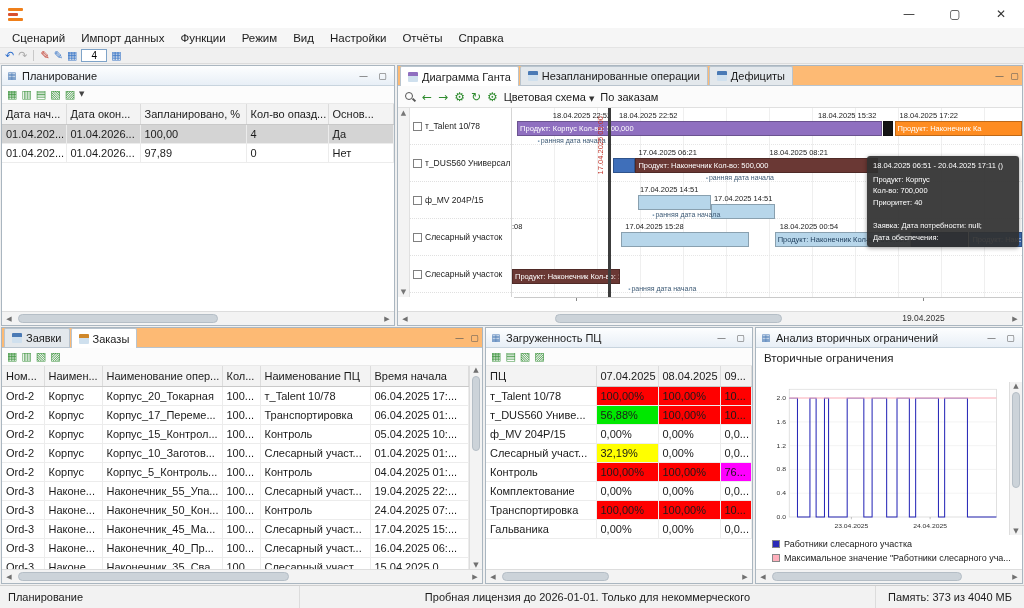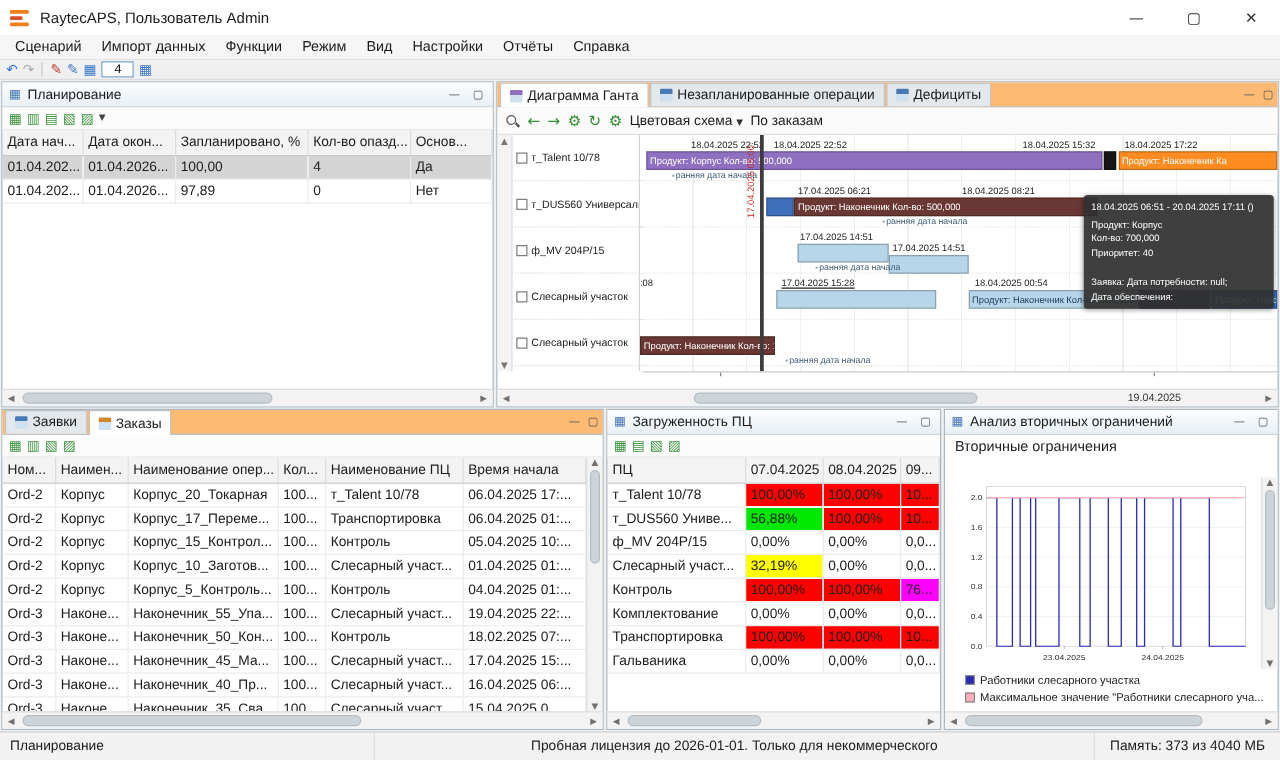--- a/index.html
+++ b/index.html
@@ -108,21 +108,20 @@
 <body>
 
 <div class="app">
 
   <div class="titlebar">
     <span class="logo">
         <i></i>
         <i></i>
         <i></i>
       </span>
-    <span class="title-text">RaytecAPS, Пользователь Admin</span>
     <span class="win-controls">
       <span class="win-btn">—</span>
       <span class="win-btn">▢</span>
       <span class="win-btn">✕</span>
     </span>
   </div>
 
   <div class="menubar">
       <span class="menu-item">Сценарий</span>
       <span class="menu-item">Импорт данных</span>
@@ -304,21 +303,21 @@
                 <span class="glabel" style="left: 25.1%;">17.04.2025 14:51</span>
                 <span class="glabel" style="left: 39.6%; top: 12px;">17.04.2025 14:51</span>
                 <span class="gmarker" style="left: 27.5%;">ранняя дата начала</span>
               </div>
               <div class="gantt-row" style="top: 111px;">
                 <div class="gbar" style="left: 21.4%; width: 25.1%; background: rgb(183, 214, 234); color: rgb(29, 60, 90);"></div>
                 <div class="gbar" style="left: 51.5%; width: 26.7%; background: rgb(183, 214, 234); color: rgb(29, 60, 90);">Продукт: Наконечник Кол-во: 500,000</div>
                 <div class="gbar" style="left: 78.2%; width: 11.3%; background: rgb(34, 63, 110); color: rgb(255, 255, 255);"></div>
                 <div class="gbar" style="left: 89.7%; width: 10.3%; background: rgb(63, 111, 186); color: rgb(255, 255, 255);">Продукт: Наконеч</div>
                 <span class="glabel" style="left: 0%;">:08</span>
-                <span class="glabel" style="left: 22.2%; text-decoration: underline;">17.04.2025 15:28</span>
+                <span class="glabel" style="left: 22.2%;">17.04.2025 15:28</span>
                 <span class="glabel" style="left: 52.5%;">18.04.2025 00:54</span>
                 <span class="glabel" style="left: 72.3%;">18.04.2025 00:54</span>
               </div>
               <div class="gantt-row" style="top: 148px;">
                 <div class="gbar" style="left: 0%; width: 21.2%; background: rgb(106, 56, 52); color: rgb(255, 255, 255);">Продукт: Наконечник Кол-во: 1000,000</div>
                 <span class="gmarker" style="left: 22.8%;">ранняя дата начала</span>
               </div>
               <div class="now-line" style="left: 18.8%;"></div>
               <div class="now-label" style="left: calc(18.8% - 12px);">17.04.2025 05:00</div>
             </div>
@@ -432,21 +431,21 @@
                     <td>100...</td>
                     <td>Слесарный участ...</td>
                     <td>19.04.2025 22:...</td>
                   </tr>
                   <tr>
                     <td>Ord-3</td>
                     <td>Наконе...</td>
                     <td>Наконечник_50_Кон...</td>
                     <td>100...</td>
                     <td>Контроль</td>
-                    <td>18.02.2025 07:...</td>
+                    <td>24.04.2025 07:...</td>
                   </tr>
                   <tr>
                     <td>Ord-3</td>
                     <td>Наконе...</td>
                     <td>Наконечник_45_Ма...</td>
                     <td>100...</td>
                     <td>Слесарный участ...</td>
                     <td>17.04.2025 15:...</td>
                   </tr>
                   <tr>

